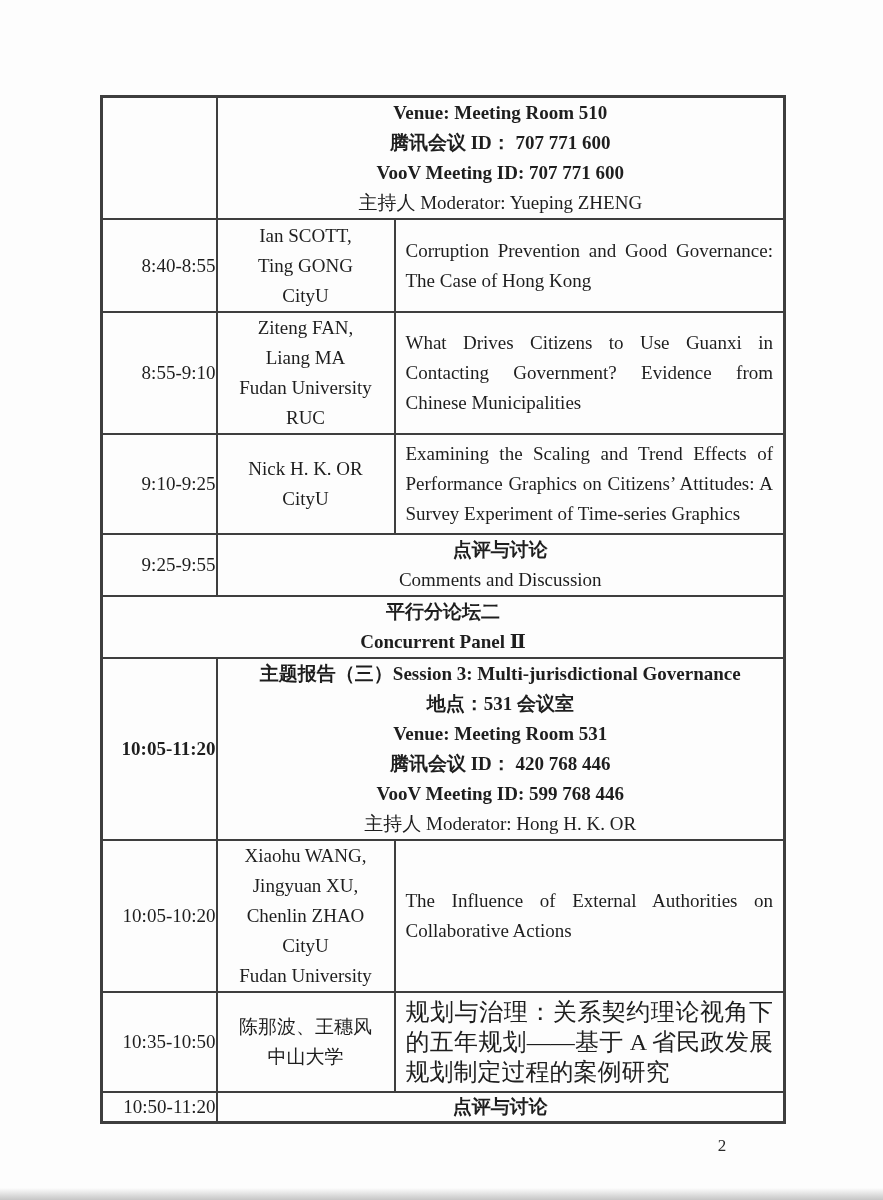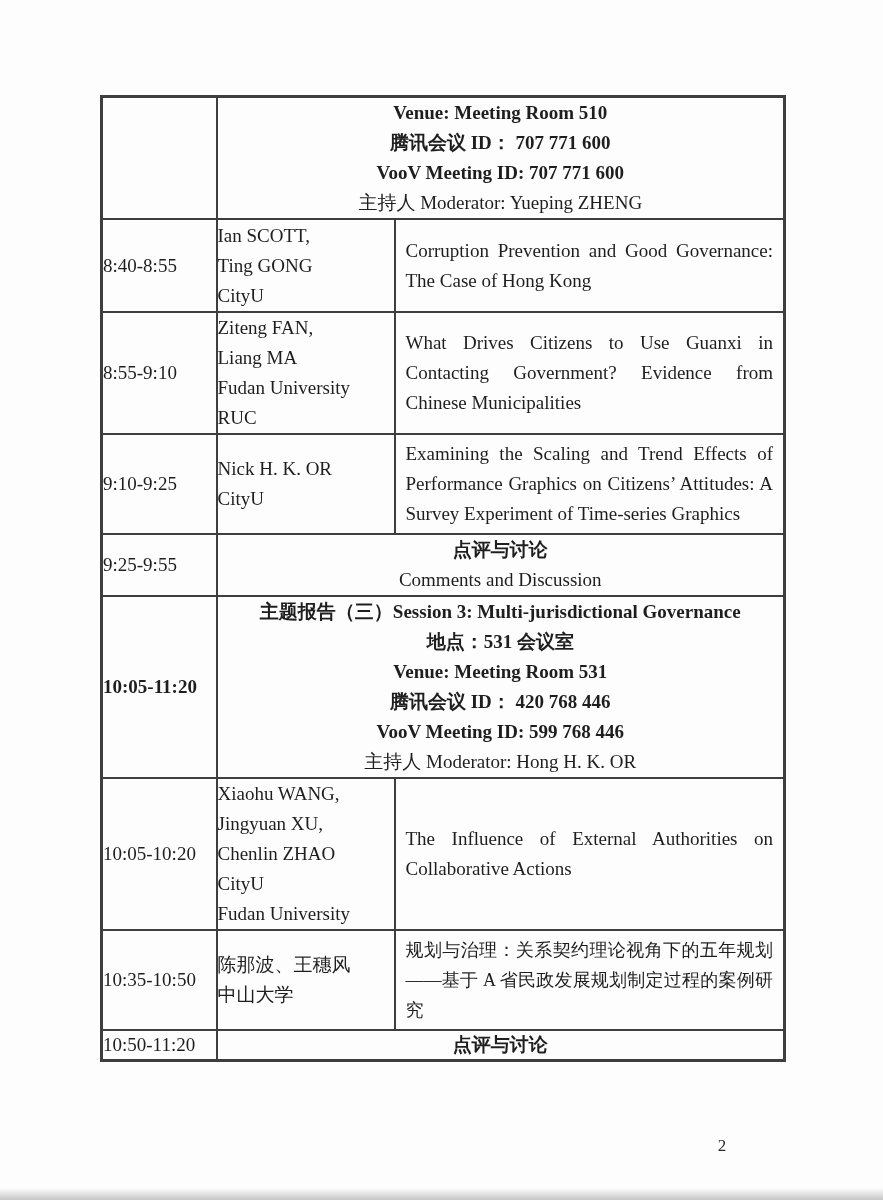--- a/index.html
+++ b/index.html
@@ -17,24 +17,24 @@
     font-size:19px;
   }
   td{border:2px solid #3e3e3e;padding:0;vertical-align:middle;overflow:hidden;}
   .h1{height:117px}.h2{height:93px}.h3{height:120px}.h4{height:87px}
   .h5{height:60px}.h6{height:62px}.h7{height:178px}.h8{height:149px}
   .h9{height:60px}.h10{height:90px}.h11{height:28px}
   .ln{line-height:30px;white-space:nowrap;}
   .h11 .ln{line-height:26px;}
   .b{font-weight:bold;}
   .center{text-align:center;}
-  .time-cell{text-align:left;line-height:28px;}
-  .speaker-cell{}
+  .time-cell{text-align:right;line-height:28px;}
+  .speaker-cell{text-align:center;}
   .title-cell{padding:4px 10px;line-height:30px;text-align:justify;text-align-last:left;}
-  .title-zh{font-size:18px;}
+  .title-zh{font-size:24px;}
   .pagenum{
     position:absolute;left:702px;top:1136px;width:40px;
     font-size:17px;text-align:center;color:#2a2a2a;
   }
   .bottom-shade{
     position:absolute;left:0;bottom:0;width:883px;height:12px;
     background:linear-gradient(to bottom, rgba(130,130,130,0), rgba(130,130,130,0.45));
   }
 </style>
 </head>
@@ -91,20 +91,26 @@
       </tr>
 
       <tr class="h5">
         <td class="time-cell">9:25-9:55</td>
         <td colspan="2" class="center">
           <div class="ln b">点评与讨论</div>
           <div class="ln">Comments and Discussion</div>
         </td>
       </tr>
 
+      <tr class="h6">
+        <td colspan="3" class="center">
+          <div class="ln b">平行分论坛二</div>
+          <div class="ln b">Concurrent Panel Ⅱ</div>
+        </td>
+      </tr>
 
       <tr class="h7">
         <td class="time-cell b">10:05-11:20</td>
         <td colspan="2" class="center">
           <div class="ln b">主题报告（三）Session 3: Multi-jurisdictional Governance</div>
           <div class="ln b">地点：531 会议室</div>
           <div class="ln b">Venue: Meeting Room 531</div>
           <div class="ln b">腾讯会议 ID： 420 768 446</div>
           <div class="ln b">VooV Meeting ID: 599 768 446</div>
           <div class="ln">主持人 Moderator: Hong H. K. OR</div>

